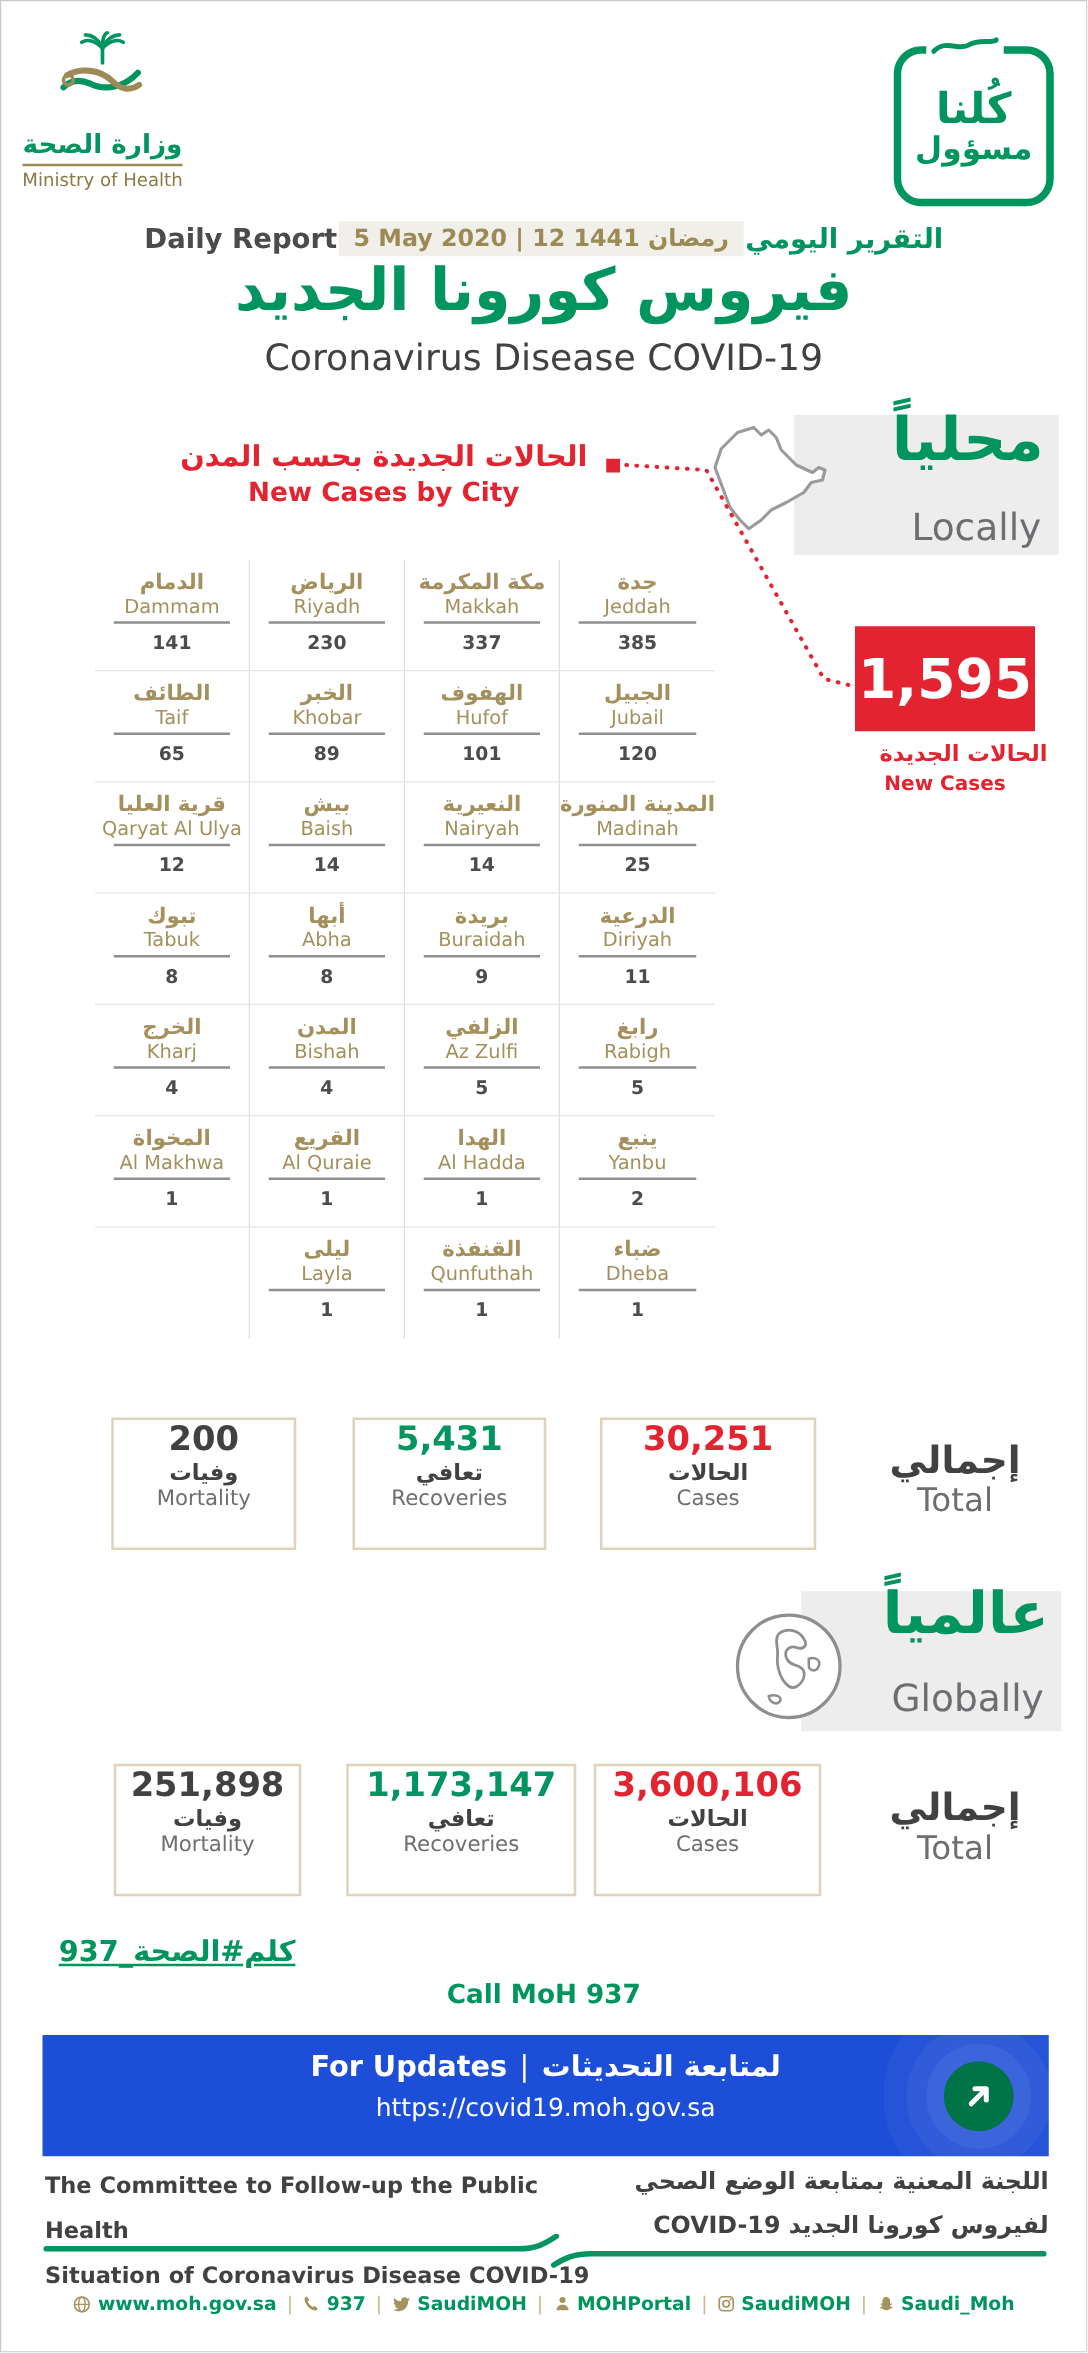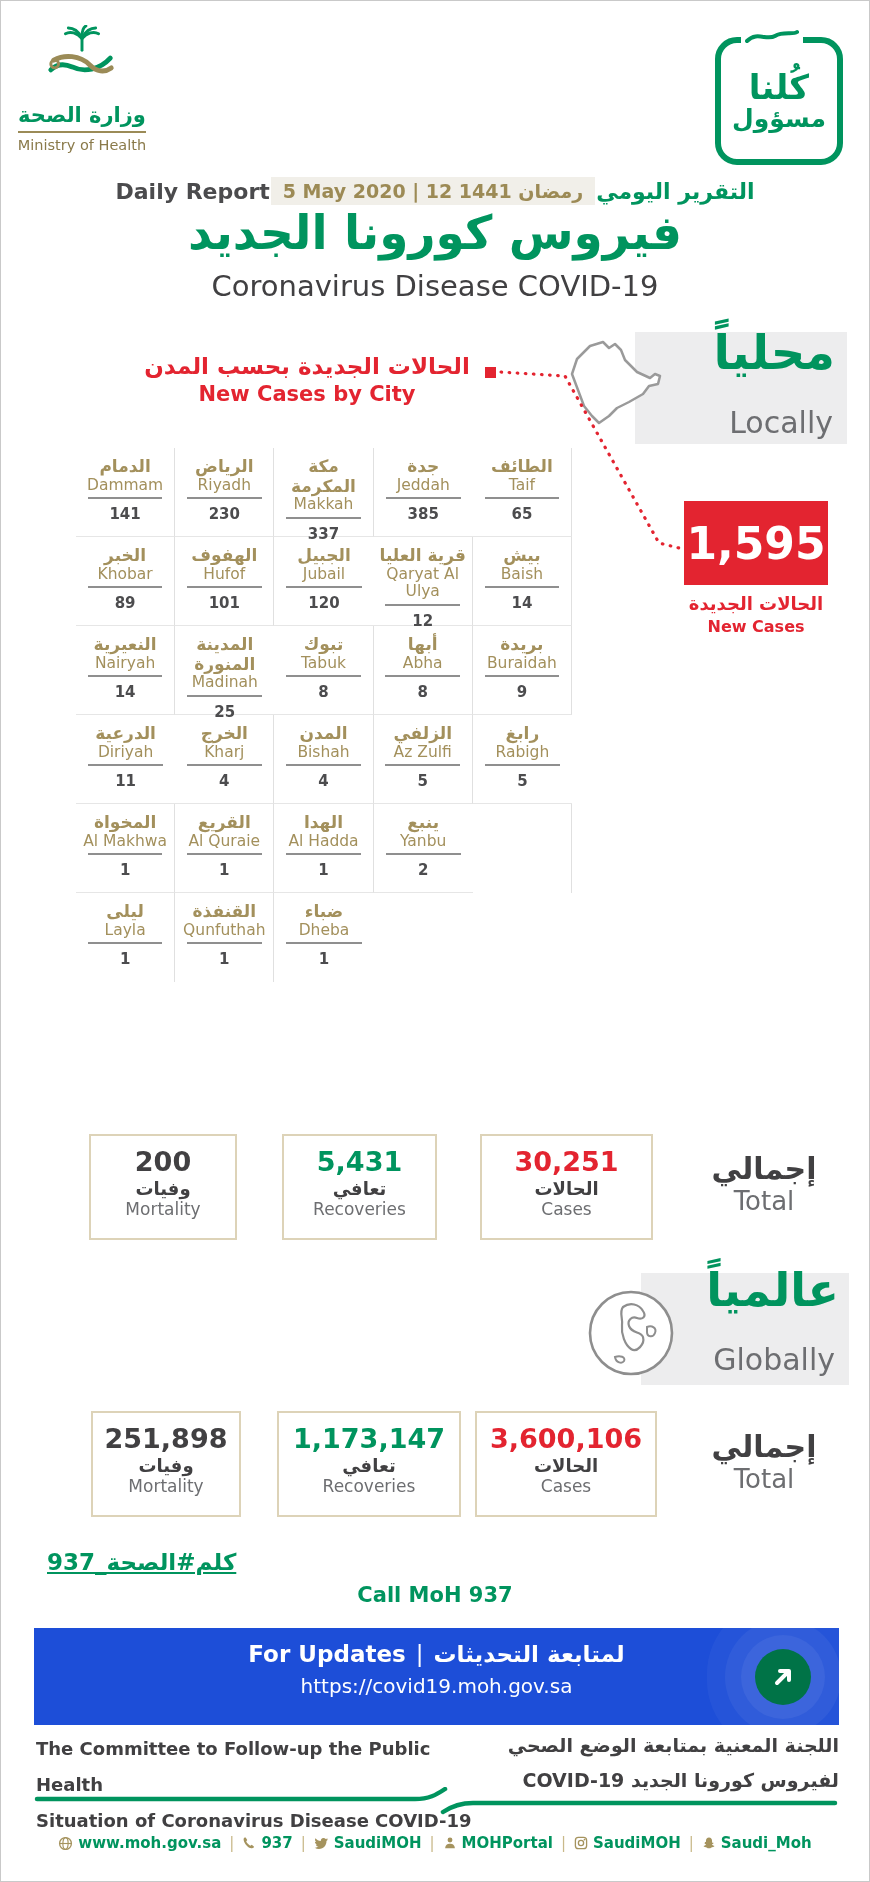--- a/index.html
+++ b/index.html
@@ -33,38 +33,38 @@
   .loc-box{position:absolute;left:634px;top:331px;width:212px;height:112px;background:#ededee;}
   .loc-ar{position:absolute;right:12px;top:-8px;font-size:48px;font-weight:bold;color:#00945e;}
   .loc-en{position:absolute;right:14px;bottom:4px;font-size:30px;color:#6d6e71;}
   .map-svg{position:absolute;left:556px;top:328px;}
   .ncbc{position:absolute;left:118px;top:352px;width:376px;text-align:center;}
   .ncbc-ar{font-size:23px;font-weight:bold;color:#e32430;}
   .ncbc-en{font-size:21px;font-weight:600;color:#e32430;margin-top:3px;}
   .connector{position:absolute;left:482px;top:358px;}
   .new-badge{position:absolute;left:683px;top:500px;width:144px;height:84px;background:#e32430;
              color:#fff;font-size:44px;font-weight:bold;display:flex;align-items:center;justify-content:center;}
-  .new-badge-ar{position:absolute;left:673px;top:592px;width:164px;text-align:center;
+  .new-badge-ar{position:absolute;left:673px;top:592px;width:164px;text-align:right;
                 color:#e32430;font-weight:bold;font-size:18px;}
   .new-badge-en{position:absolute;left:673px;top:616px;width:164px;text-align:center;
                 color:#e32430;font-size:16px;font-weight:600;}
   
   .city-grid{position:absolute;left:75px;top:447px;width:496px;display:grid;
-             grid-template-columns:repeat(5,1fr);grid-auto-rows:89px;}
+             grid-template-columns:repeat(4,1fr);grid-auto-rows:89px;}
   .city-cell{border-right:1px solid #e0e0e0;border-bottom:1px solid #e6e6e6;
              text-align:center;padding-top:9px;box-sizing:border-box;}
   .city-grid > div:nth-child(4n){border-right:none;}
   .city-grid > div:nth-child(n+25){border-bottom:none;}
   .c-ar{font-size:17px;font-weight:bold;color:#a3905c;line-height:1.15;}
   .c-en{font-size:15.5px;color:#a3905c;line-height:1.15;}
   .c-rule{width:76%;height:2px;background:#8f8f8f;margin:3px auto 6px;}
   .c-val{font-size:15px;font-weight:bold;color:#4c4c4e;}
   
   .tbox{position:absolute;height:106px;border:2px solid #ddd3b8;background:#fff;
-        text-align:center;box-sizing:border-box;padding-top:10px;}
+        text-align:center;box-sizing:border-box;}
   .tv{font-size:27px;font-weight:bold;}
   .tv.dark{color:#414042;} .tv.green{color:#00945e;} .tv.red{color:#e32430;}
   .tl-ar{font-size:18px;color:#414042;font-weight:bold;margin-top:1px;}
   .tl-en{font-size:17px;color:#6d6e71;}
   .tlabel{position:absolute;width:150px;text-align:center;}
   .tlabel-ar{font-size:30px;font-weight:bold;color:#414042;}
   .tlabel-en{font-size:26px;color:#6d6e71;}
   
   .glob-box{position:absolute;left:640px;top:1272px;width:208px;height:112px;background:#ededee;}
   .glob-ar{position:absolute;right:10px;top:-10px;font-size:46px;font-weight:bold;color:#00945e;}

